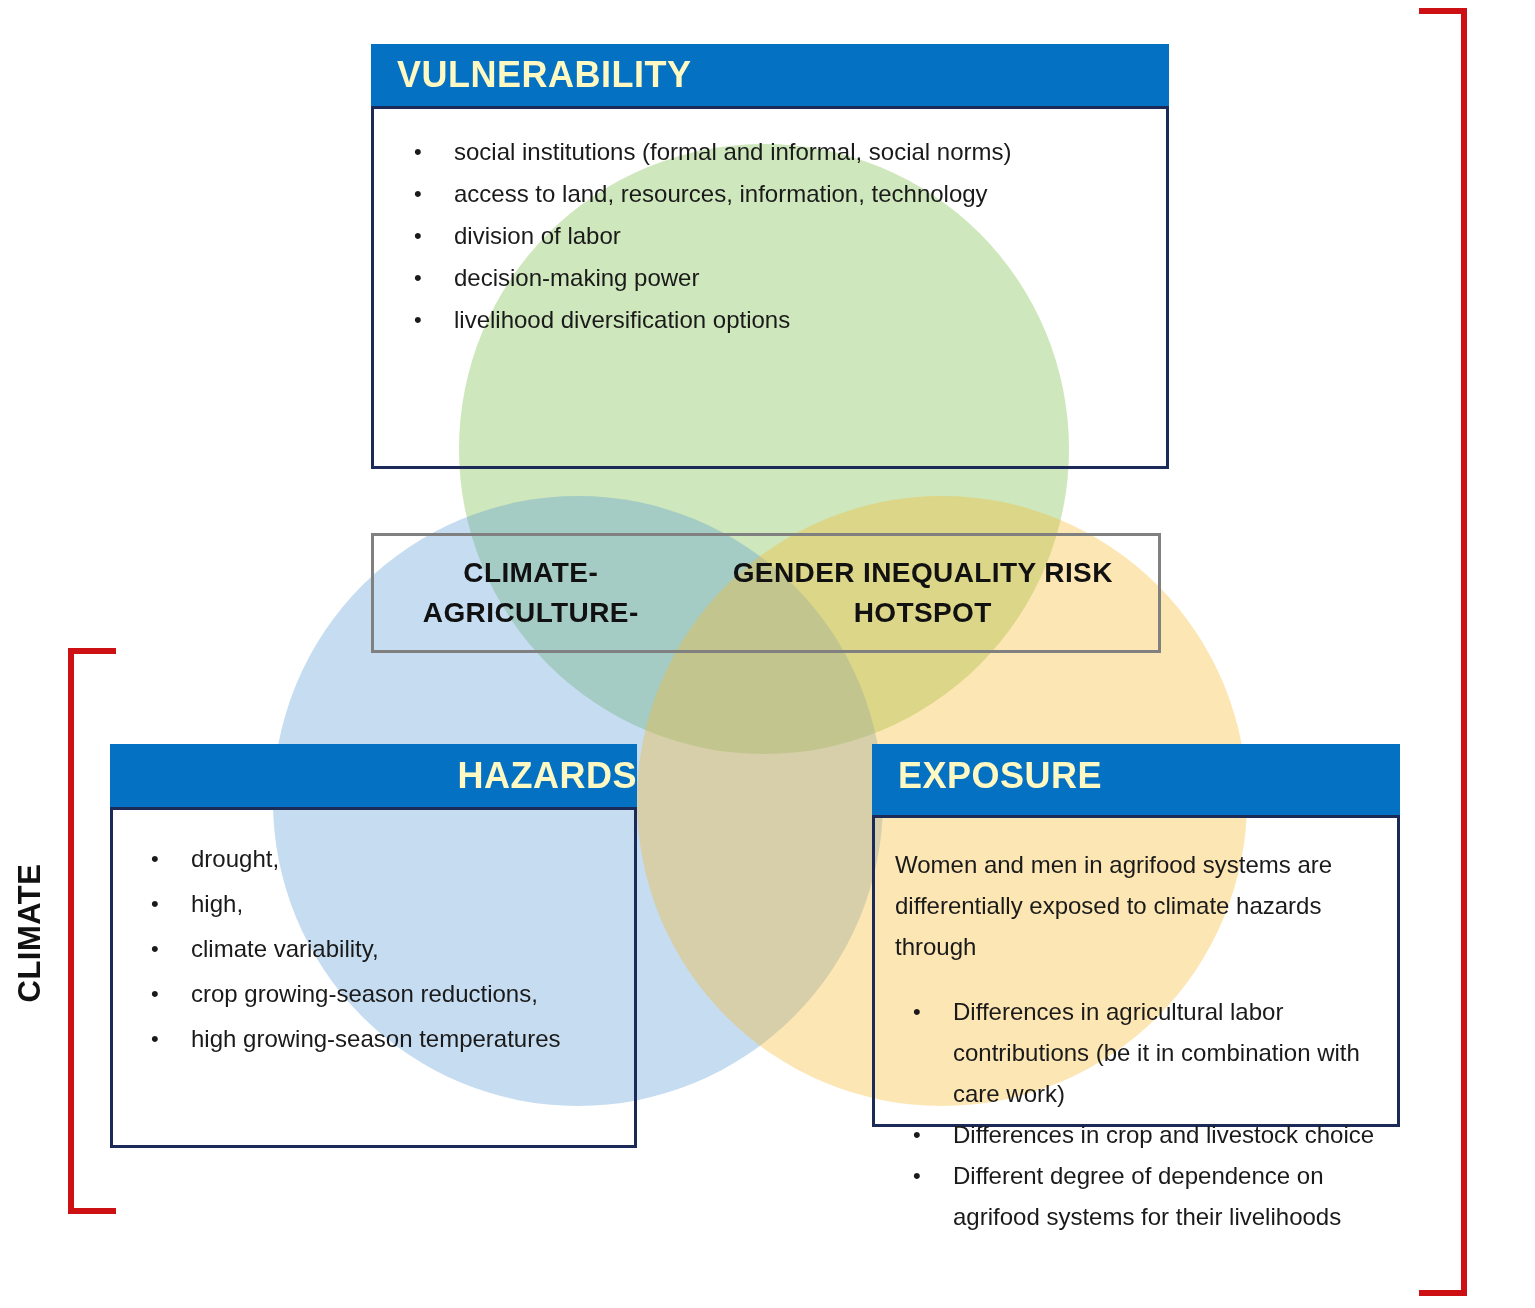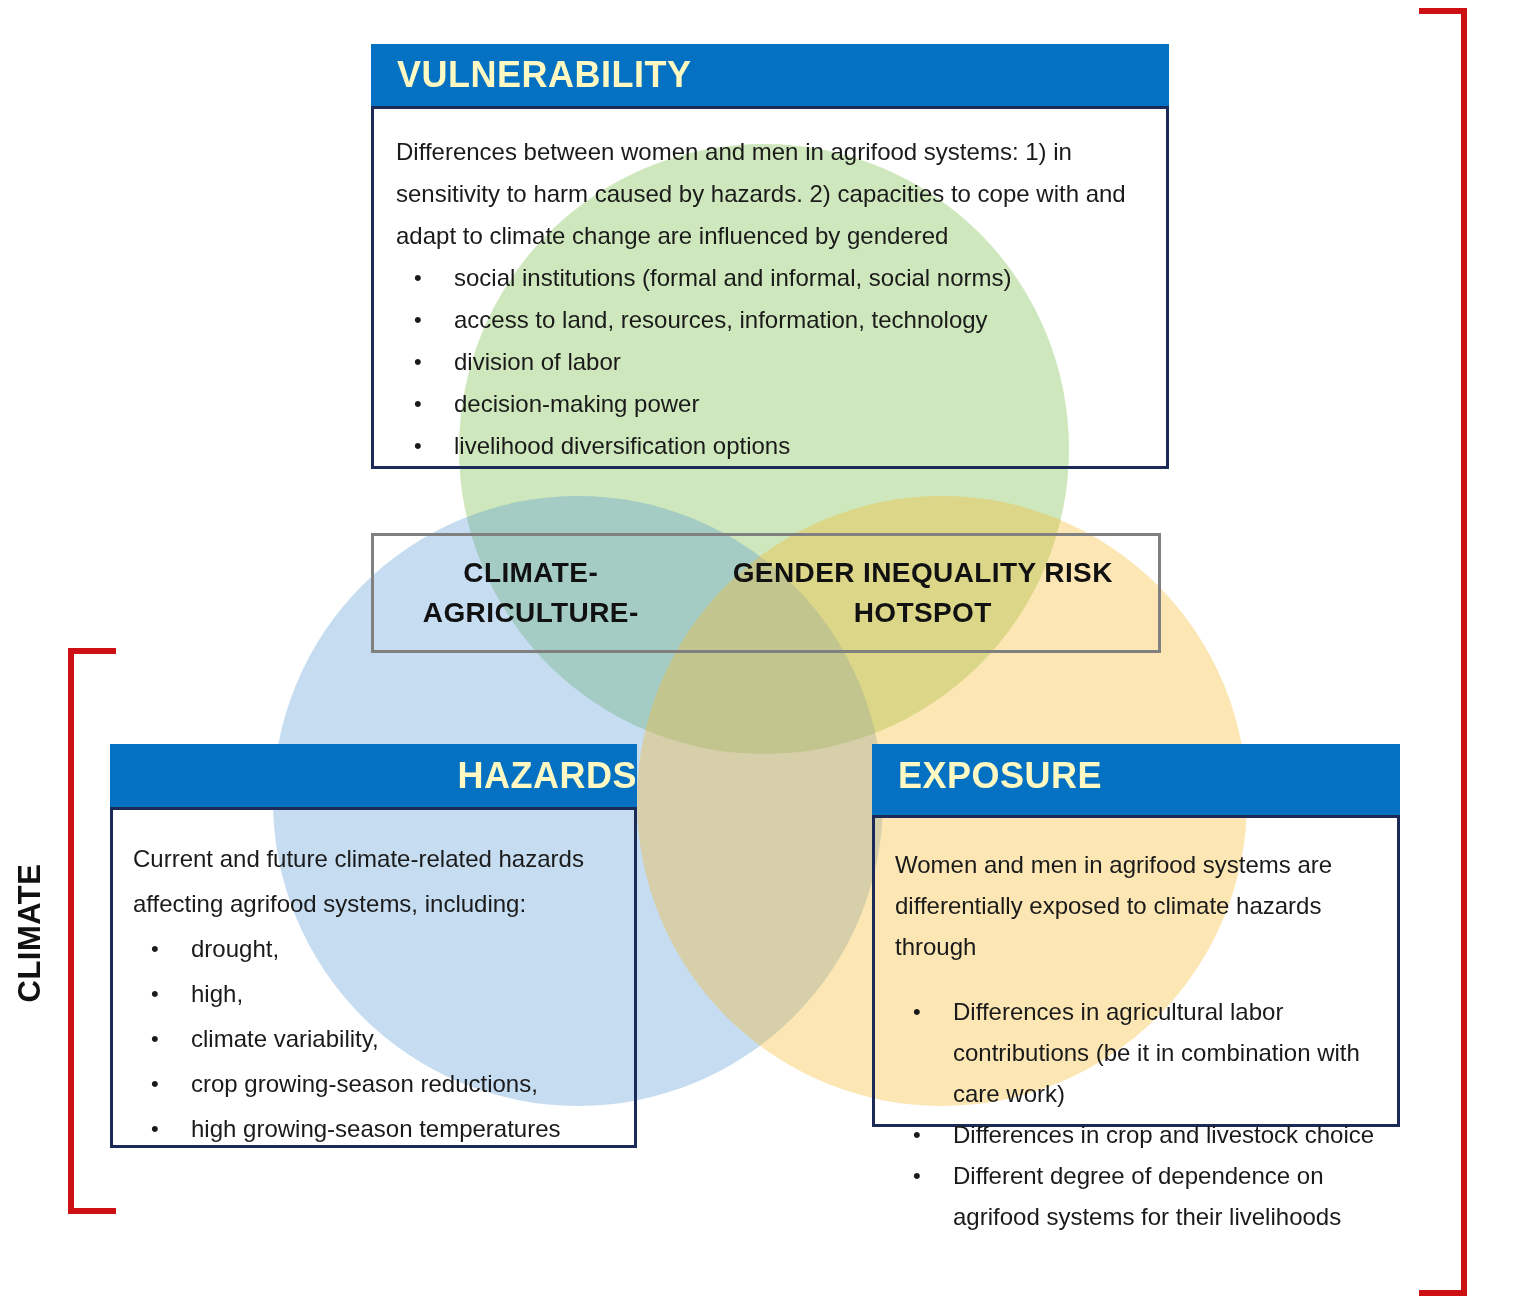--- a/index.html
+++ b/index.html
@@ -229,40 +229,38 @@
   </div>
 
   <div class="bracket bracket-left"></div>
   <div class="side-label side-label-climate">CLIMATE</div>
 
   <div class="bracket bracket-right"></div>
 
   <div class="panel panel-vulnerability">
     <div class="panel-header">VULNERABILITY</div>
     <div class="panel-body">
-      <p class="para">Differences between women and men in agrifood systems: 1) in sensitivity to harm caused by hazards. 2) capacities to cope with and adapt to climate change are influenced by gendered</p>
       <ul class="bullets">
         <li>social institutions (formal and informal, social norms)</li>
         <li>access to land, resources, information, technology</li>
         <li>division of labor</li>
         <li>decision-making power</li>
         <li>livelihood diversification options</li>
       </ul>
     </div>
   </div>
 
   <div class="hotspot-box">
     <div>CLIMATE-AGRICULTURE-</div>
     <div>GENDER INEQUALITY RISK HOTSPOT</div>
   </div>
 
   <div class="panel panel-hazards">
     <div class="panel-header">HAZARDS</div>
     <div class="panel-body">
-      <p class="para">Current and future climate-related hazards affecting agrifood systems, including:</p>
       <ul class="bullets">
         <li>drought,</li>
         <li>high,</li>
         <li>climate variability,</li>
         <li>crop growing-season reductions,</li>
         <li>high growing-season temperatures</li>
       </ul>
     </div>
   </div>
 

